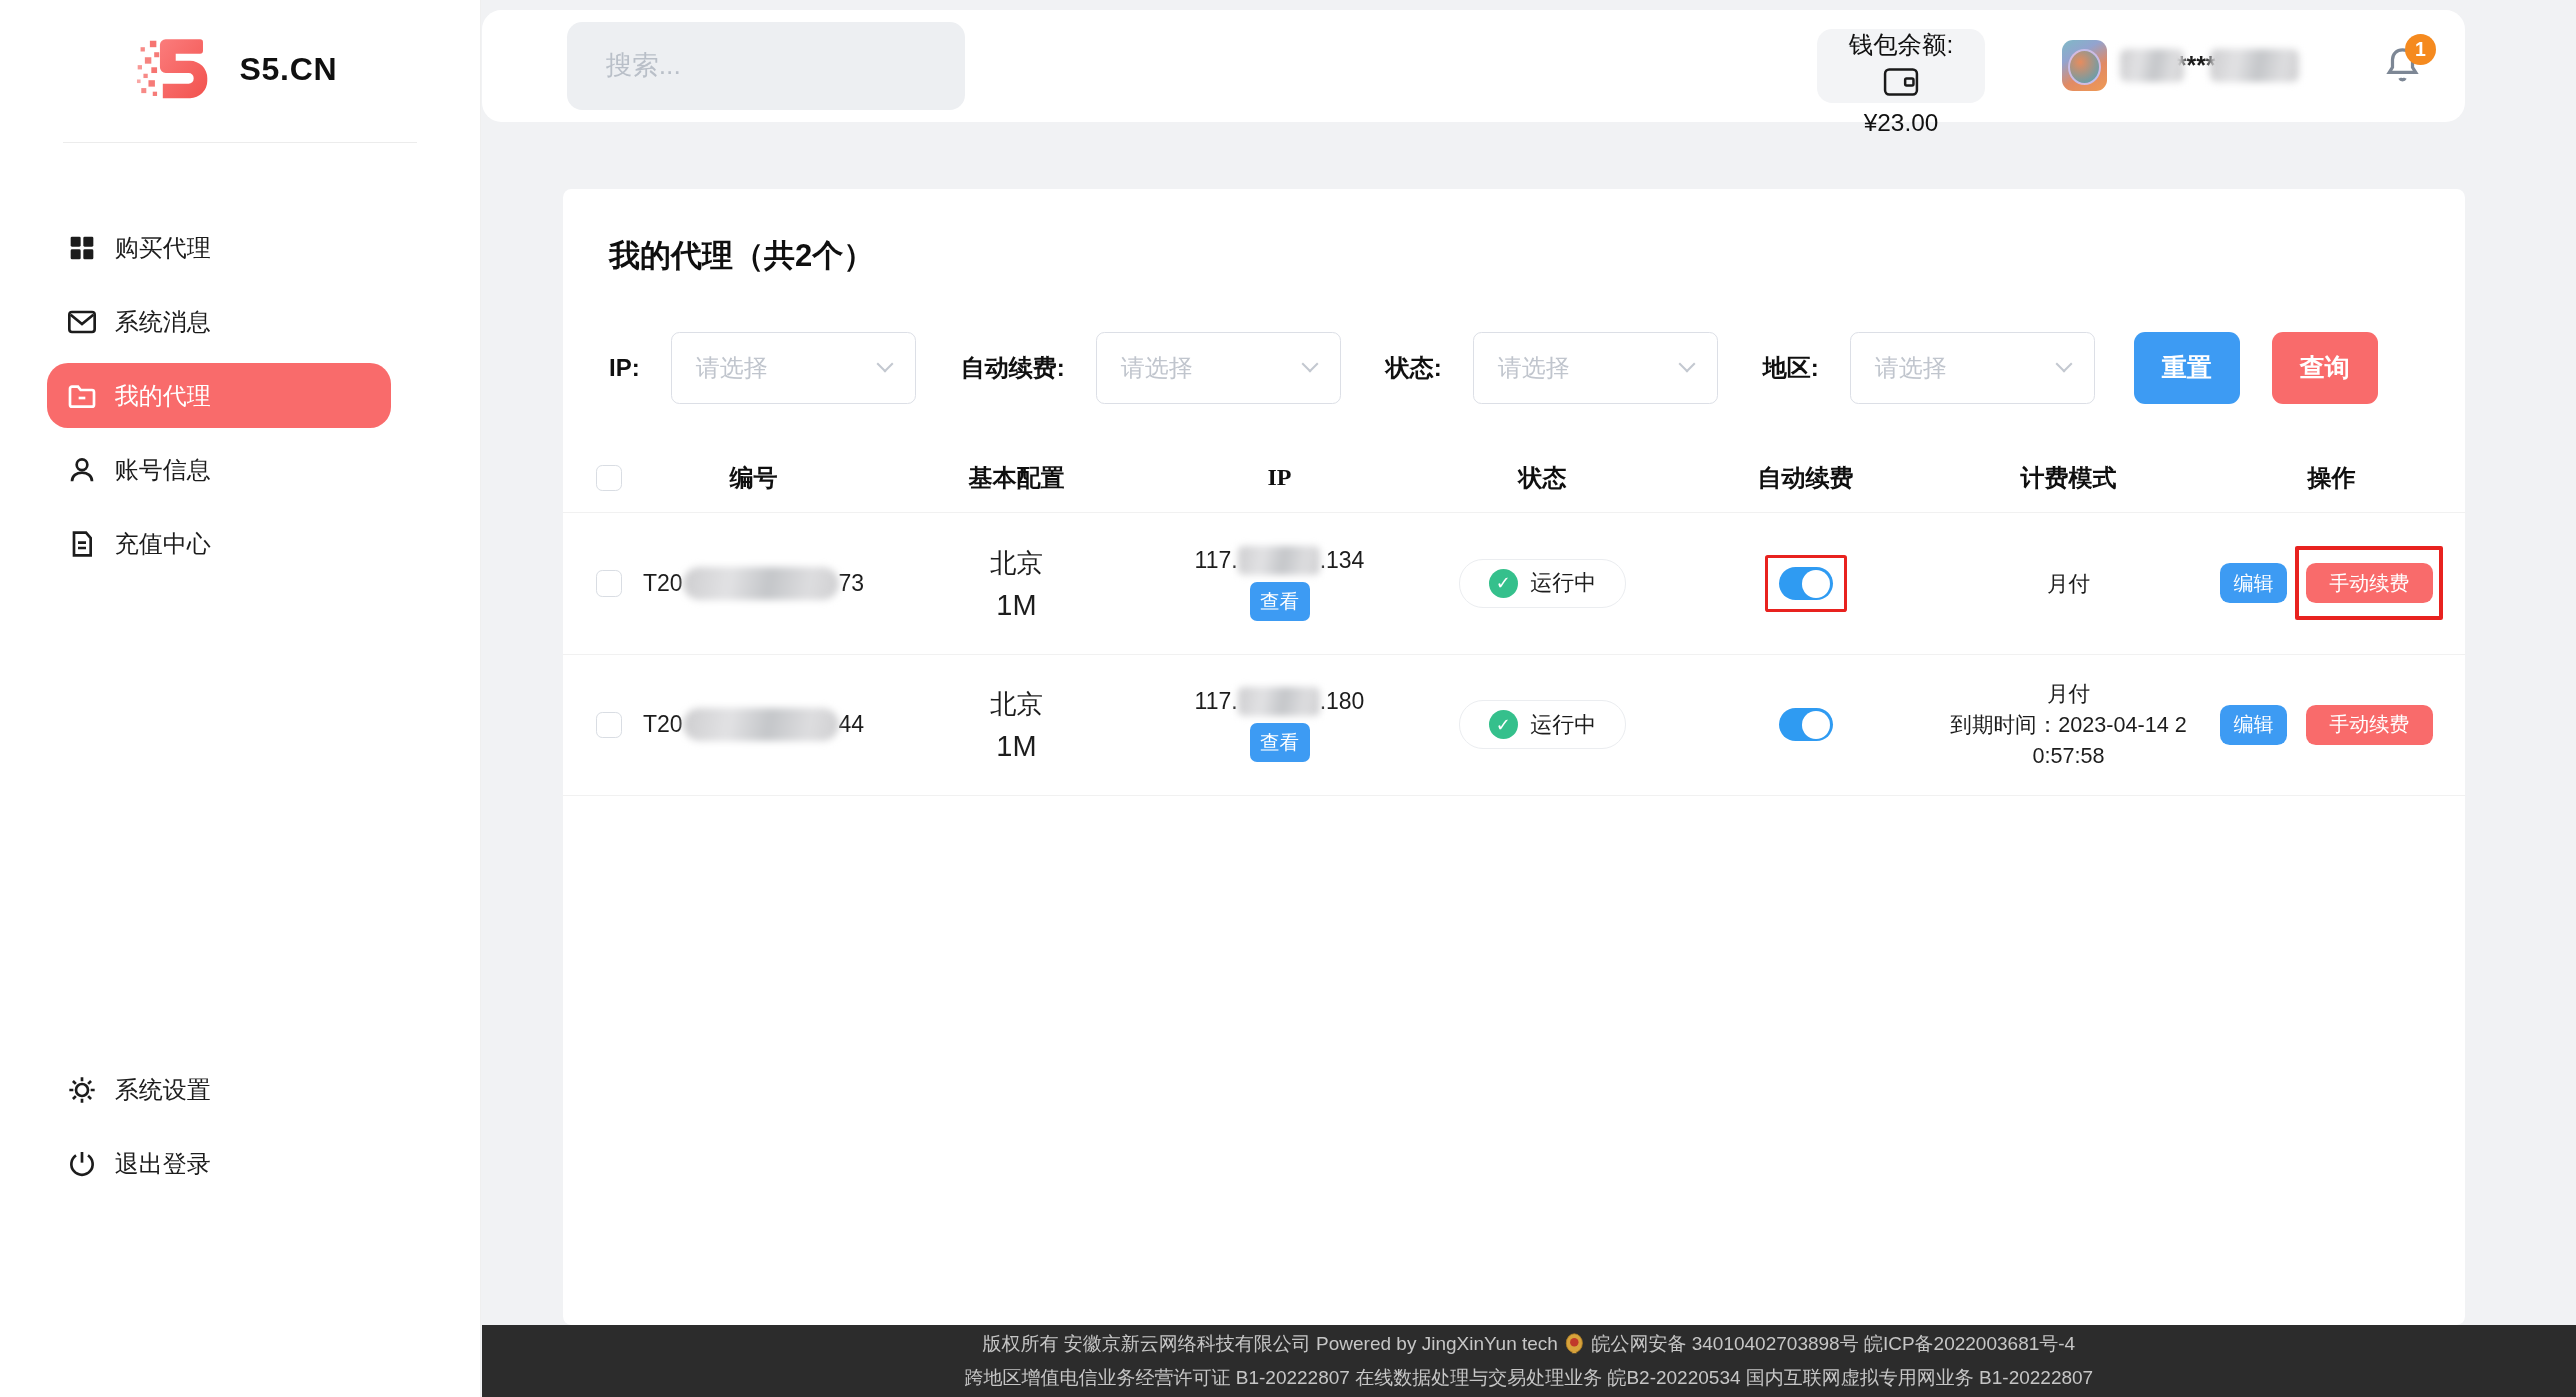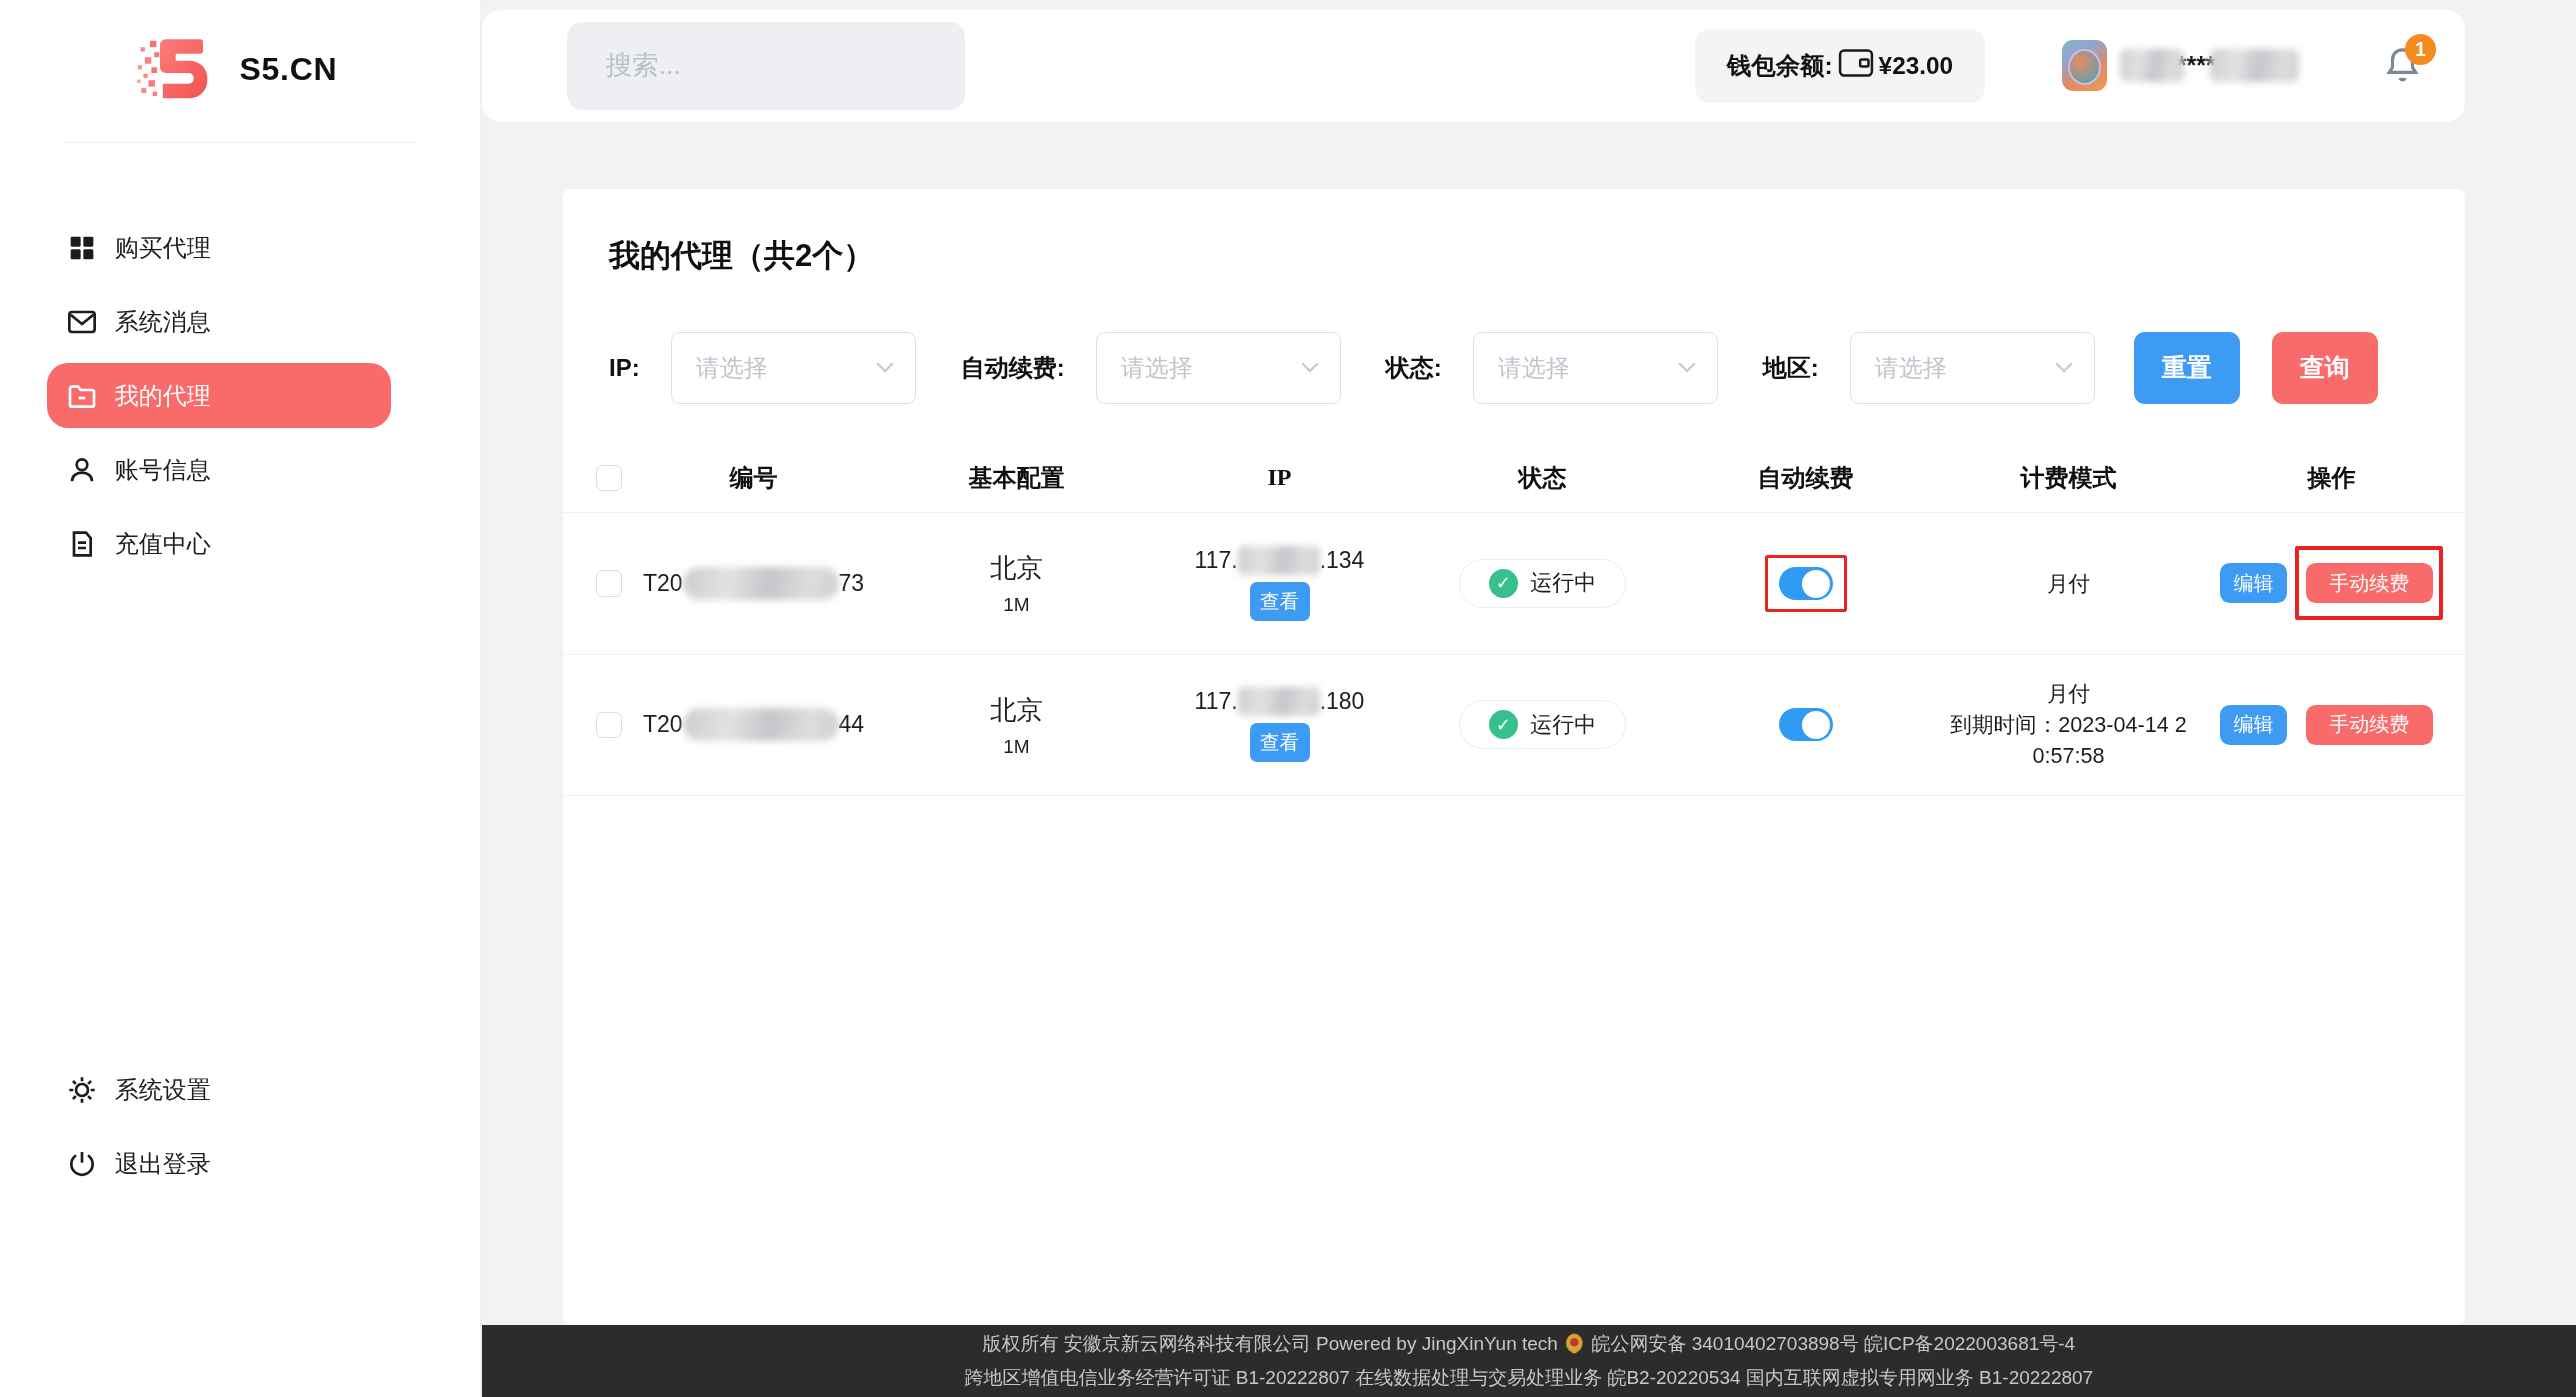--- a/index.html
+++ b/index.html
@@ -43,21 +43,21 @@
   }
   .search-input {
     width: 398px; height: 88px; background: #edeff2; border: none; border-radius: 15.3px;
     font-size: 26.5px; padding: 16px 39px; color: #333; outline: none;
     font-family: "Liberation Sans", "DejaVu Sans", sans-serif;
   }
   .search-input::placeholder { color: #b9bfc8; }
   .topbar-right { display: flex; align-items: center; }
   .wallet-pill {
     height: 74px; background: #f3f4f6; border-radius: 15.3px; display: flex; align-items: center;
-    gap: 5px; padding: 0 32px; font-size: 24.4px; font-weight: bold; color: #111;
+    gap: 5px; padding: 0 32px; font-size: 24.4px; font-weight: normal; color: #111; flex-direction: column;
   }
   .wallet-pill svg { width: 36px; height: 32px; }
   .avatar {
     width: 45px; height: 51px; border-radius: 11px; margin-left: 77px; position: relative; overflow: hidden;
     background: linear-gradient(150deg, #7fb9c6 0%, #93a3cf 30%, #e18a64 62%, #ef9a54 100%);
     cursor: pointer; flex-shrink: 0;
   }
   .avatar::after {
     content: ""; position: absolute; left: 6.3px; top: 8.4px; width: 29px; height: 32px;
     border-radius: 50%; border: 2.8px solid rgba(225, 200, 255, 0.75);
@@ -101,21 +101,21 @@
   .thead { display: flex; align-items: center; height: 68px; font-weight: bold; font-size: 24px; color: #0f0f0f; font-family: Liberation Serif, serif; }
   .trow { display: flex; align-items: center; height: 142px; border-top: 1.4px solid #f1f1f1; font-size: 23px; color: #1d1d1d; }
   .trow:last-child { border-bottom: 1.4px solid #f1f1f1; }
   .col-check { width: 59px; display: flex; justify-content: flex-end; }
   .col { width: 263px; display: flex; flex-direction: column; align-items: center; justify-content: center; text-align: center; }
   .checkbox { width: 26.5px; height: 26.5px; border: 1.4px solid #d9dde3; border-radius: 6.3px; background: #fff; cursor: pointer; }
 
   .id-cell { flex-direction: row; gap: 0; align-items: center; }
   .id-chip { width: 156px; height: 33px; border-radius: 16.7px; }
   .region { font-size: 26.5px; }
-  .bandwidth { font-size: 19px; margin-top: 8.4px; }
+  .bandwidth { font-size: 29px; margin-top: 8.4px; }
   .ip-line { display: flex; align-items: center; }
   .ip-chip { width: 82px; height: 29px; border-radius: 5.6px; }
   .btn-view { width: 60px; height: 39px; border-radius: 7px; background: #3d9bf3; color: #fff; font-size: 19.5px; border: none; margin-top: 7px; cursor: pointer; display: flex; align-items: center; justify-content: center; font-family: inherit; }
 
   .status-pill { display: inline-flex; flex-direction: row; align-items: center; gap: 12.5px; border: 1.4px solid #ebedf0; border-radius: 24px; padding: 8.4px 29px; font-size: 22px; background: #fff; }
   .check-dot { width: 29px; height: 29px; border-radius: 50%; background: #35c08c; color: #fff; display: flex; align-items: center; justify-content: center; font-size: 18px; font-weight: bold; }
 
   .toggle-box { border: 3.5px solid transparent; padding: 9px 11px; display: inline-flex; border-radius: 2.8px; }
   .toggle-box.annotated { border-color: #e8221f; }
   .toggle { width: 54px; height: 33px; border-radius: 16.7px; background: #2f9bf2; position: relative; cursor: pointer; }

